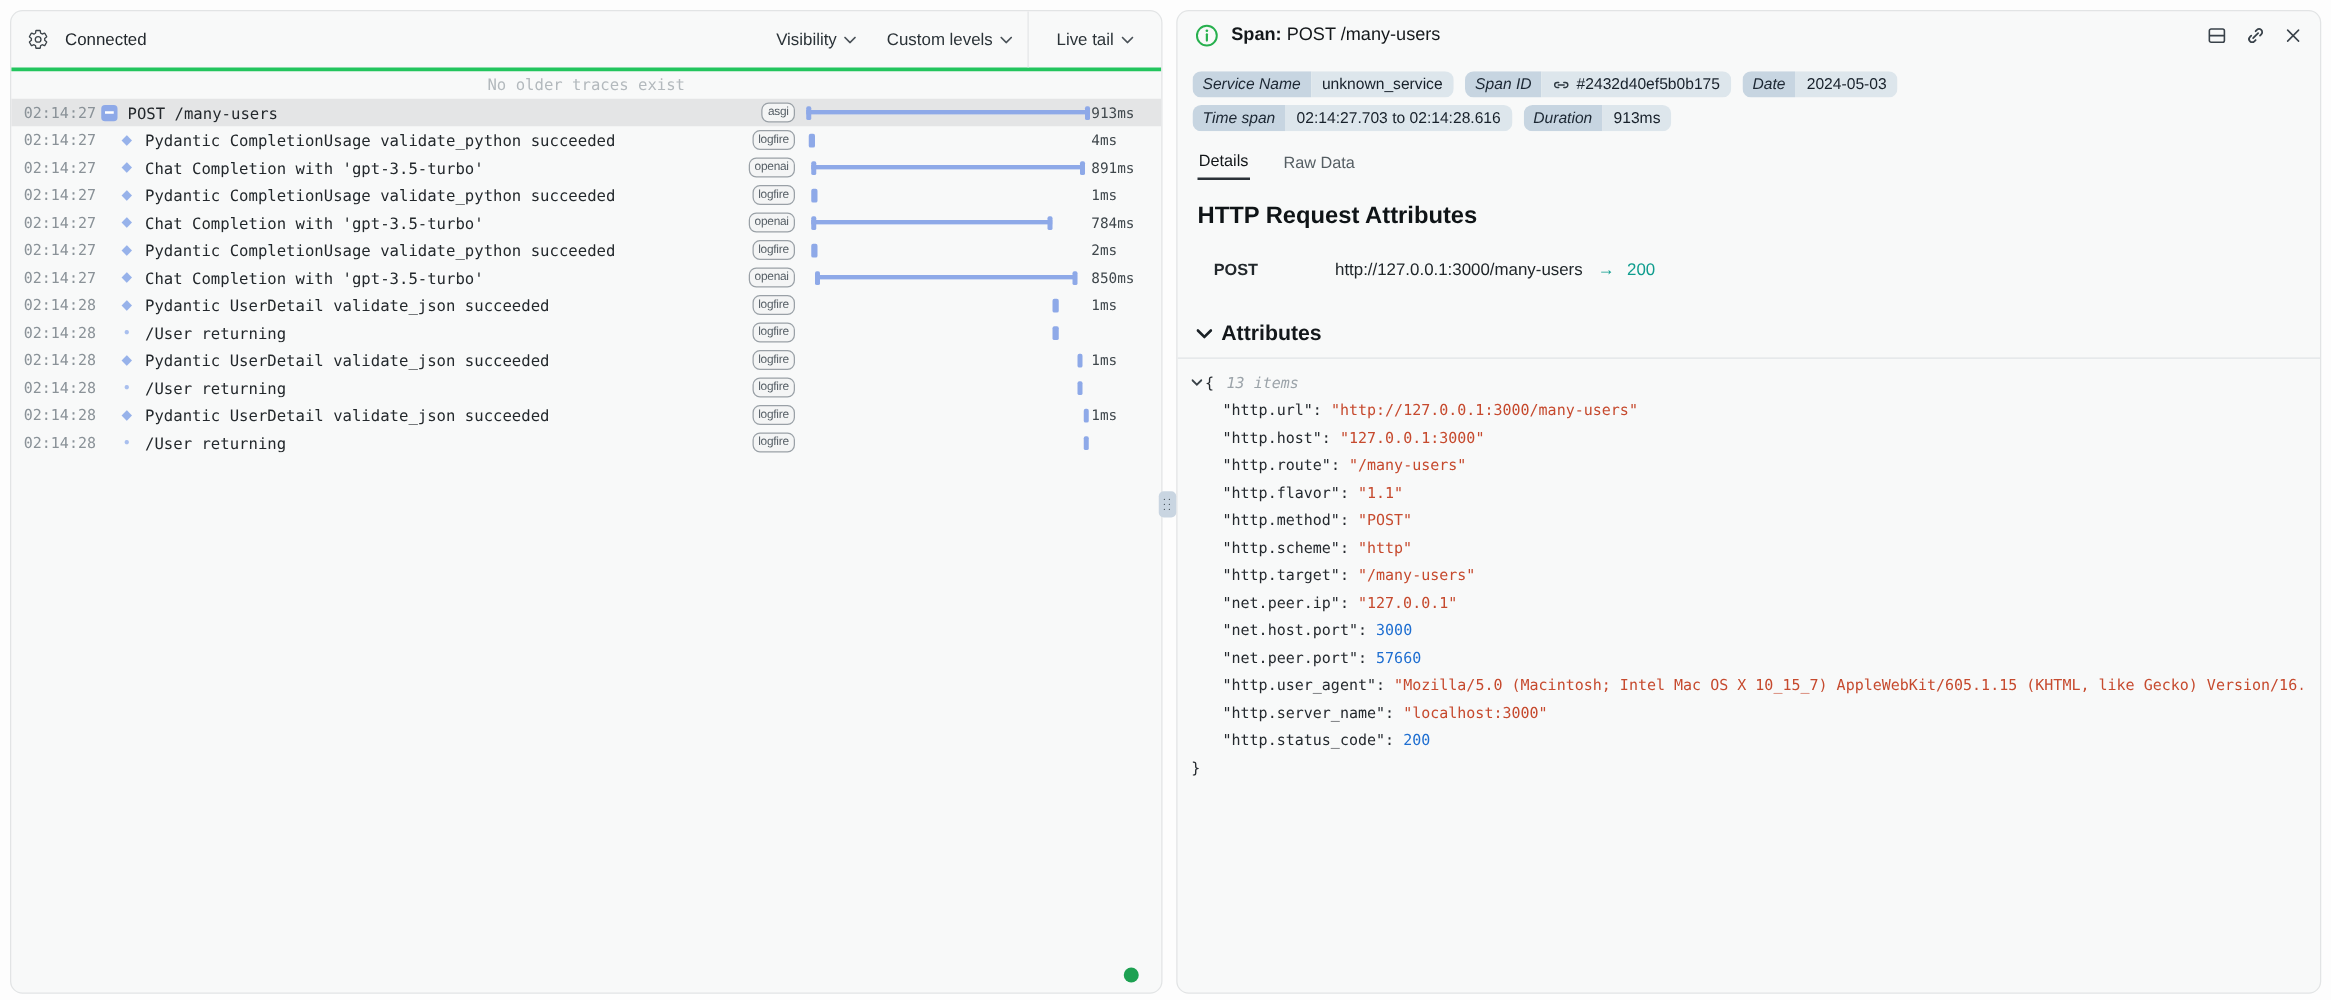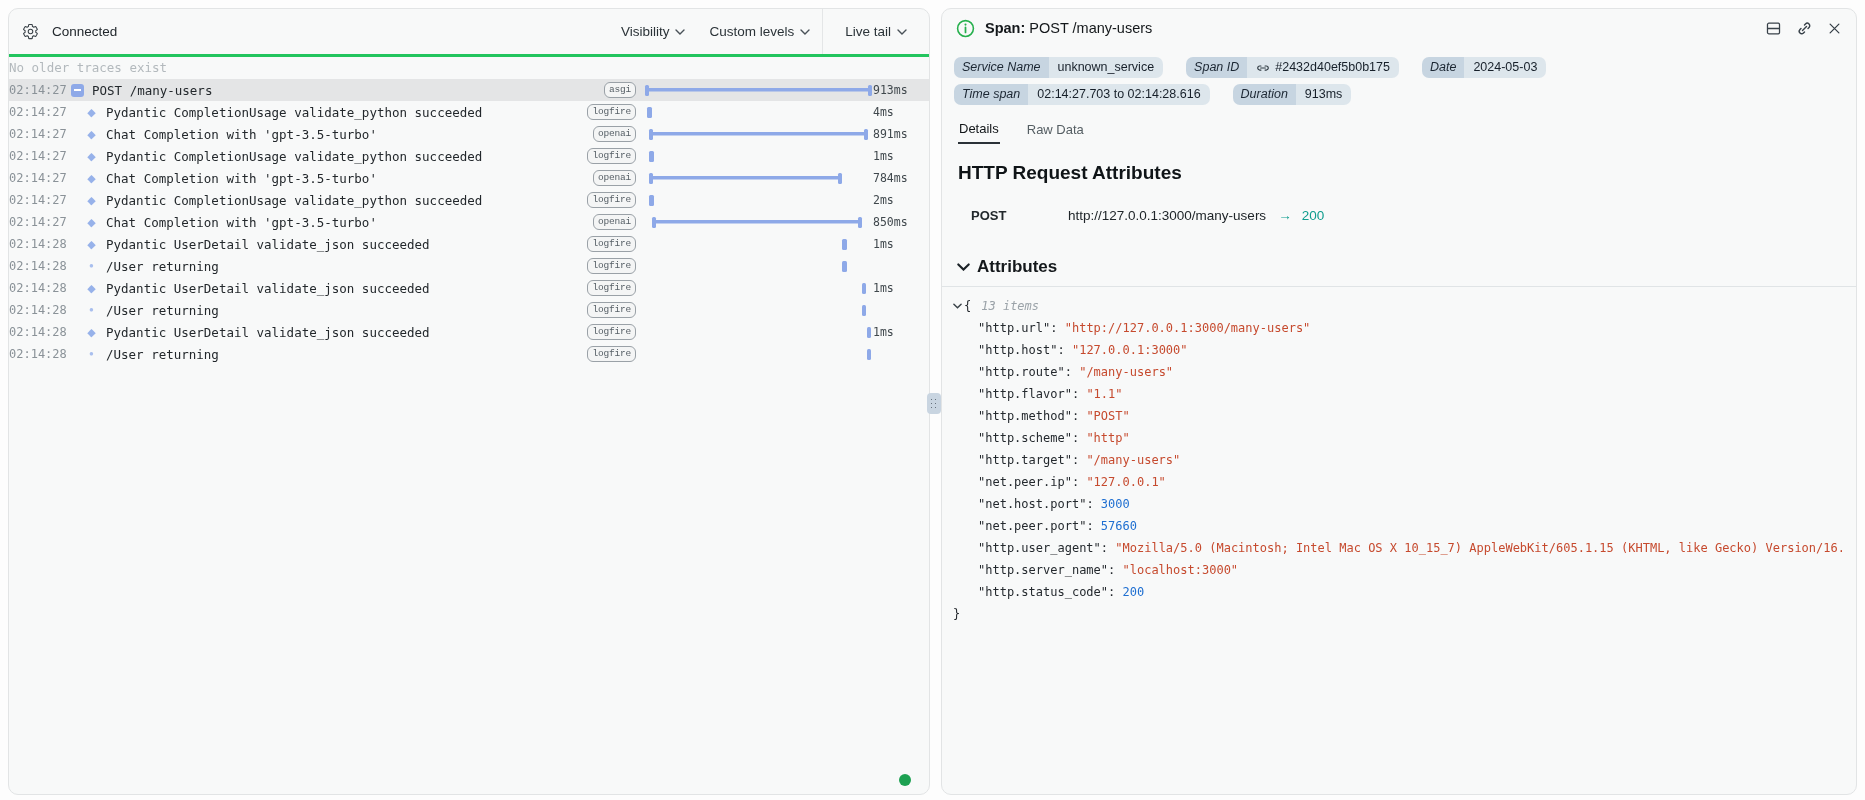--- a/index.html
+++ b/index.html
@@ -9,34 +9,34 @@
   .panel.left { left:8px; width:922px; }
   .panel.right { left:941px; right:8px; }
 
   
   .lp-header { height:48px; display:flex; align-items:stretch; border-bottom:3px solid #22c55e; }
   .lp-left { display:flex; align-items:center; gap:13px; padding-left:13px; flex:1; }
   .conn-label { font-size:13.5px; color:#22282d; }
   .hdr-btn { display:flex; align-items:center; gap:6px; background:none; border:none; font-family:inherit; font-size:13.5px; color:#2b3338; cursor:pointer; padding:0 12px; }
   .gear-btn { background:none; border:none; cursor:pointer; display:flex; align-items:center; }
   .live-tail-box { display:flex; align-items:center; border-left:1px solid #e4e6e7; padding:0 22px; }
-  .notice { height:22px; line-height:22px; font-family:"DejaVu Sans Mono", monospace; font-size:12.5px; color:#b3b9bd; }
-
-  .trace-row { display:flex; align-items:center; height:22px; cursor:pointer; }
+  .notice { height:22px; line-height:22px; text-align:center; font-family:"DejaVu Sans Mono", monospace; font-size:12.5px; color:#b3b9bd; }
+
+  .trace-row { display:flex; align-items:center; height:22px; padding-left:10px; cursor:pointer; }
   .trace-row.selected { background:#e4e5e6; }
   .t-time { width:60px; font-family:"DejaVu Sans Mono", monospace; font-size:12px; color:#8a9298; flex:none; }
   .t-icon { width:17px; flex:none; display:flex; align-items:center; justify-content:center; }
   .t-icon.indent { margin-left:14px; }
   .icon-collapse { width:13px; height:13px; border-radius:3px; background:#8ea9e8; position:relative; display:inline-block; }
   .icon-collapse::before { content:''; position:absolute; left:3px; right:3px; top:5.5px; height:2px; background:#fff; }
   .icon-diamond { color:#97b2ea; font-size:11px; line-height:1; }
   .icon-circle { color:#a9bfee; font-size:8px; line-height:1; }
   .t-label { flex:1; margin-left:6px; font-family:"DejaVu Sans Mono", monospace; font-size:12.5px; color:#23282c; white-space:nowrap; overflow:hidden; }
   .t-tag-cell { width:52px; flex:none; display:flex; justify-content:flex-end; margin-right:8px; }
-  .tag-pill { font-family:Liberation Mono, monospace; font-size:9.5px; letter-spacing:-0.2px; color:#565f66; background:#f4f5f5; border:1px solid #9aa1a7; border-radius:6px; padding:1px 4px; line-height:1.3; }
+  .tag-pill { font-family:Liberation Sans, sans-serif; font-size:9.5px; letter-spacing:-0.2px; color:#565f66; background:#f4f5f5; border:1px solid #9aa1a7; border-radius:6px; padding:1px 4px; line-height:1.3; }
   .t-bars { width:229px; flex:none; position:relative; height:22px; }
   .bar { position:absolute; top:5.5px; height:11px; }
   .bar.range { background:linear-gradient(#8ea9e8,#8ea9e8) center / 100% 3.5px no-repeat; }
   .bar.range::before, .bar.range::after { content:''; position:absolute; top:0; width:4px; height:11px; background:#8ea9e8; border-radius:1.5px; }
   .bar.range::before { left:0; } .bar.range::after { right:0; }
   .bar.point { width:4.5px; background:#8ea9e8; border-radius:1.5px; }
   .t-duration { width:56px; flex:none; font-family:"DejaVu Sans Mono", monospace; font-size:11.5px; color:#40484d; }
   .live-dot { position:absolute; right:18px; bottom:8px; width:12px; height:12px; border-radius:50%; background:#1da152; }
 
   
@@ -46,21 +46,21 @@
     box-shadow:4px 0 0 #47525c, 0 4px 0 #47525c, 4px 4px 0 #47525c, 0 8px 0 #47525c, 4px 8px 0 #47525c; }
 
   
   .rp-header { height:38px; display:flex; align-items:center; padding:0 14px; }
   .rp-title { margin-left:10px; font-size:14.5px; color:#14181b; }
   .rp-title b { font-weight:bold; }
   .rp-actions { margin-left:auto; display:flex; gap:14px; }
   .rp-actions button { background:none; border:none; cursor:pointer; display:flex; align-items:center; }
 
   .badge-rows { padding:4px 12px 0; }
-  .badge-row { display:flex; gap:23px; margin-top:6px; }
+  .badge-row { display:flex; gap:9px; margin-top:6px; }
   .badge { display:inline-flex; border-radius:7px; overflow:hidden; font-size:12.5px; line-height:21px; }
   .badge-label { background:#c7d5e1; color:#1c2733; font-style:italic; padding:0 8px; }
   .badge-value { background:#dde6ec; color:#17202a; padding:0 9px; display:flex; align-items:center; gap:5px; }
   .badge-value .link-ic { display:flex; cursor:pointer; }
 
   .tabs { display:flex; gap:26px; margin:16px 16px 0; }
   .tab { background:none; border:none; font-family:inherit; font-size:13px; padding:0 1px 6px; cursor:pointer; color:#555e63; }
   .tab.active { color:#111518; border-bottom:2px solid #2b3238; }
 
   .section-title { margin:18px 16px 0; font-size:19px; font-weight:bold; color:#0f1417; }

